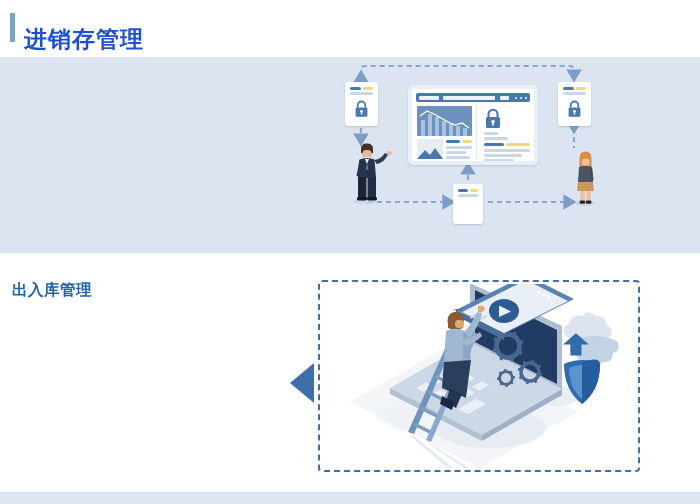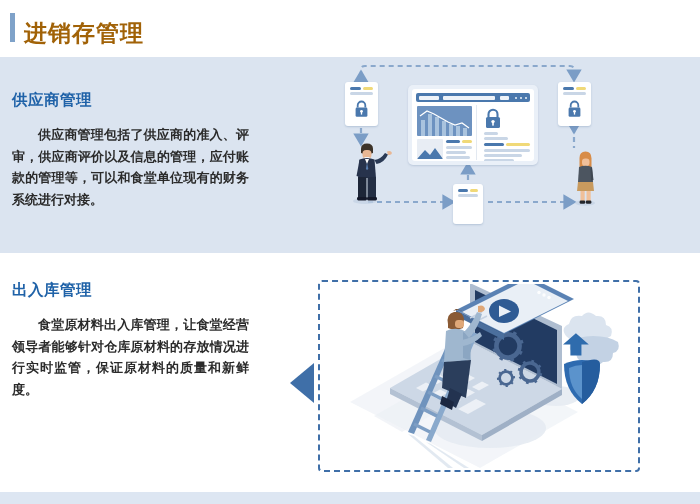--- a/index.html
+++ b/index.html
@@ -34,24 +34,24 @@
     position: absolute;
     left: 10px;
     top: 13px;
     width: 5px;
     height: 29px;
     background: #7fa2c9;
   }
   .page-title {
     position: absolute;
     left: 24px;
-    top: 17px;
+    top: 23px;
     font-size: 23px;
     font-weight: bold;
-    color: #a16207;
+    color: #1d4ed8;
     letter-spacing: 1px;
     line-height: 32px;
     white-space: nowrap;
   }
 
   
   .band-blue {
     position: absolute;
     left: 0;
     top: 57px;
@@ -238,24 +238,20 @@
 
   <div class="page-title-wrap">
     <div class="title-accent"></div>
     <div class="page-title">进销存管理</div>
   </div>
 
   <div class="band-blue"></div>
   <div class="band-white"></div>
   <div class="band-bottom"></div>
 
-  <div class="txt-col" id="text-supplier">
-    <div class="sec-heading">供应商管理</div>
-    <div class="sec-body">供应商管理包括了供应商的准入、评审，供应商评价以及信息的管理，应付账款的管理等，可以和食堂单位现有的财务系统进行对接。</div>
-  </div>
 
   <div class="illu1">
 
     <svg class="dashed-route" viewBox="0 0 300 178">
       <defs>
         <marker id="ah" markerWidth="7" markerHeight="7" refX="3" refY="3.5" orient="auto">
           <path d="M0,0 L6,3.5 L0,7 Z" fill="#7b9dc6"></path>
         </marker>
       </defs>
       <g fill="none" stroke="#8aa8cc" stroke-width="2.2" stroke-dasharray="5,4" stroke-linecap="butt">
@@ -399,21 +395,20 @@
         <rect x="7.5" y="41" width="4.2" height="11" fill="#f0c09a"></rect>
         <rect x="13.5" y="41" width="4.2" height="11" fill="#f0c09a"></rect>
         <rect x="6.6" y="50.5" width="5.6" height="3.2" rx="1.3" fill="#23262c"></rect>
         <rect x="12.8" y="50.5" width="5.6" height="3.2" rx="1.3" fill="#23262c"></rect>
       </svg>
     </div>
   </div>
 
   <div class="txt-col" id="text-inventory">
     <div class="sec-heading">出入库管理</div>
-    <div class="sec-body">食堂原材料出入库管理，让食堂经营领导者能够针对仓库原材料的存放情况进行实时监管，保证原材料的质量和新鲜度。</div>
   </div>
 
   <div class="illu2-frame"></div>
   <div class="illu2-arrow"></div>
 
   <div class="illu2-art">
     <svg width="300" height="184" viewBox="0 0 300 184">
 
       <g opacity=".85">
         <path d="M20,118 L118,62 L248,128 L150,184 Z" fill="#f1f4f8"></path>

